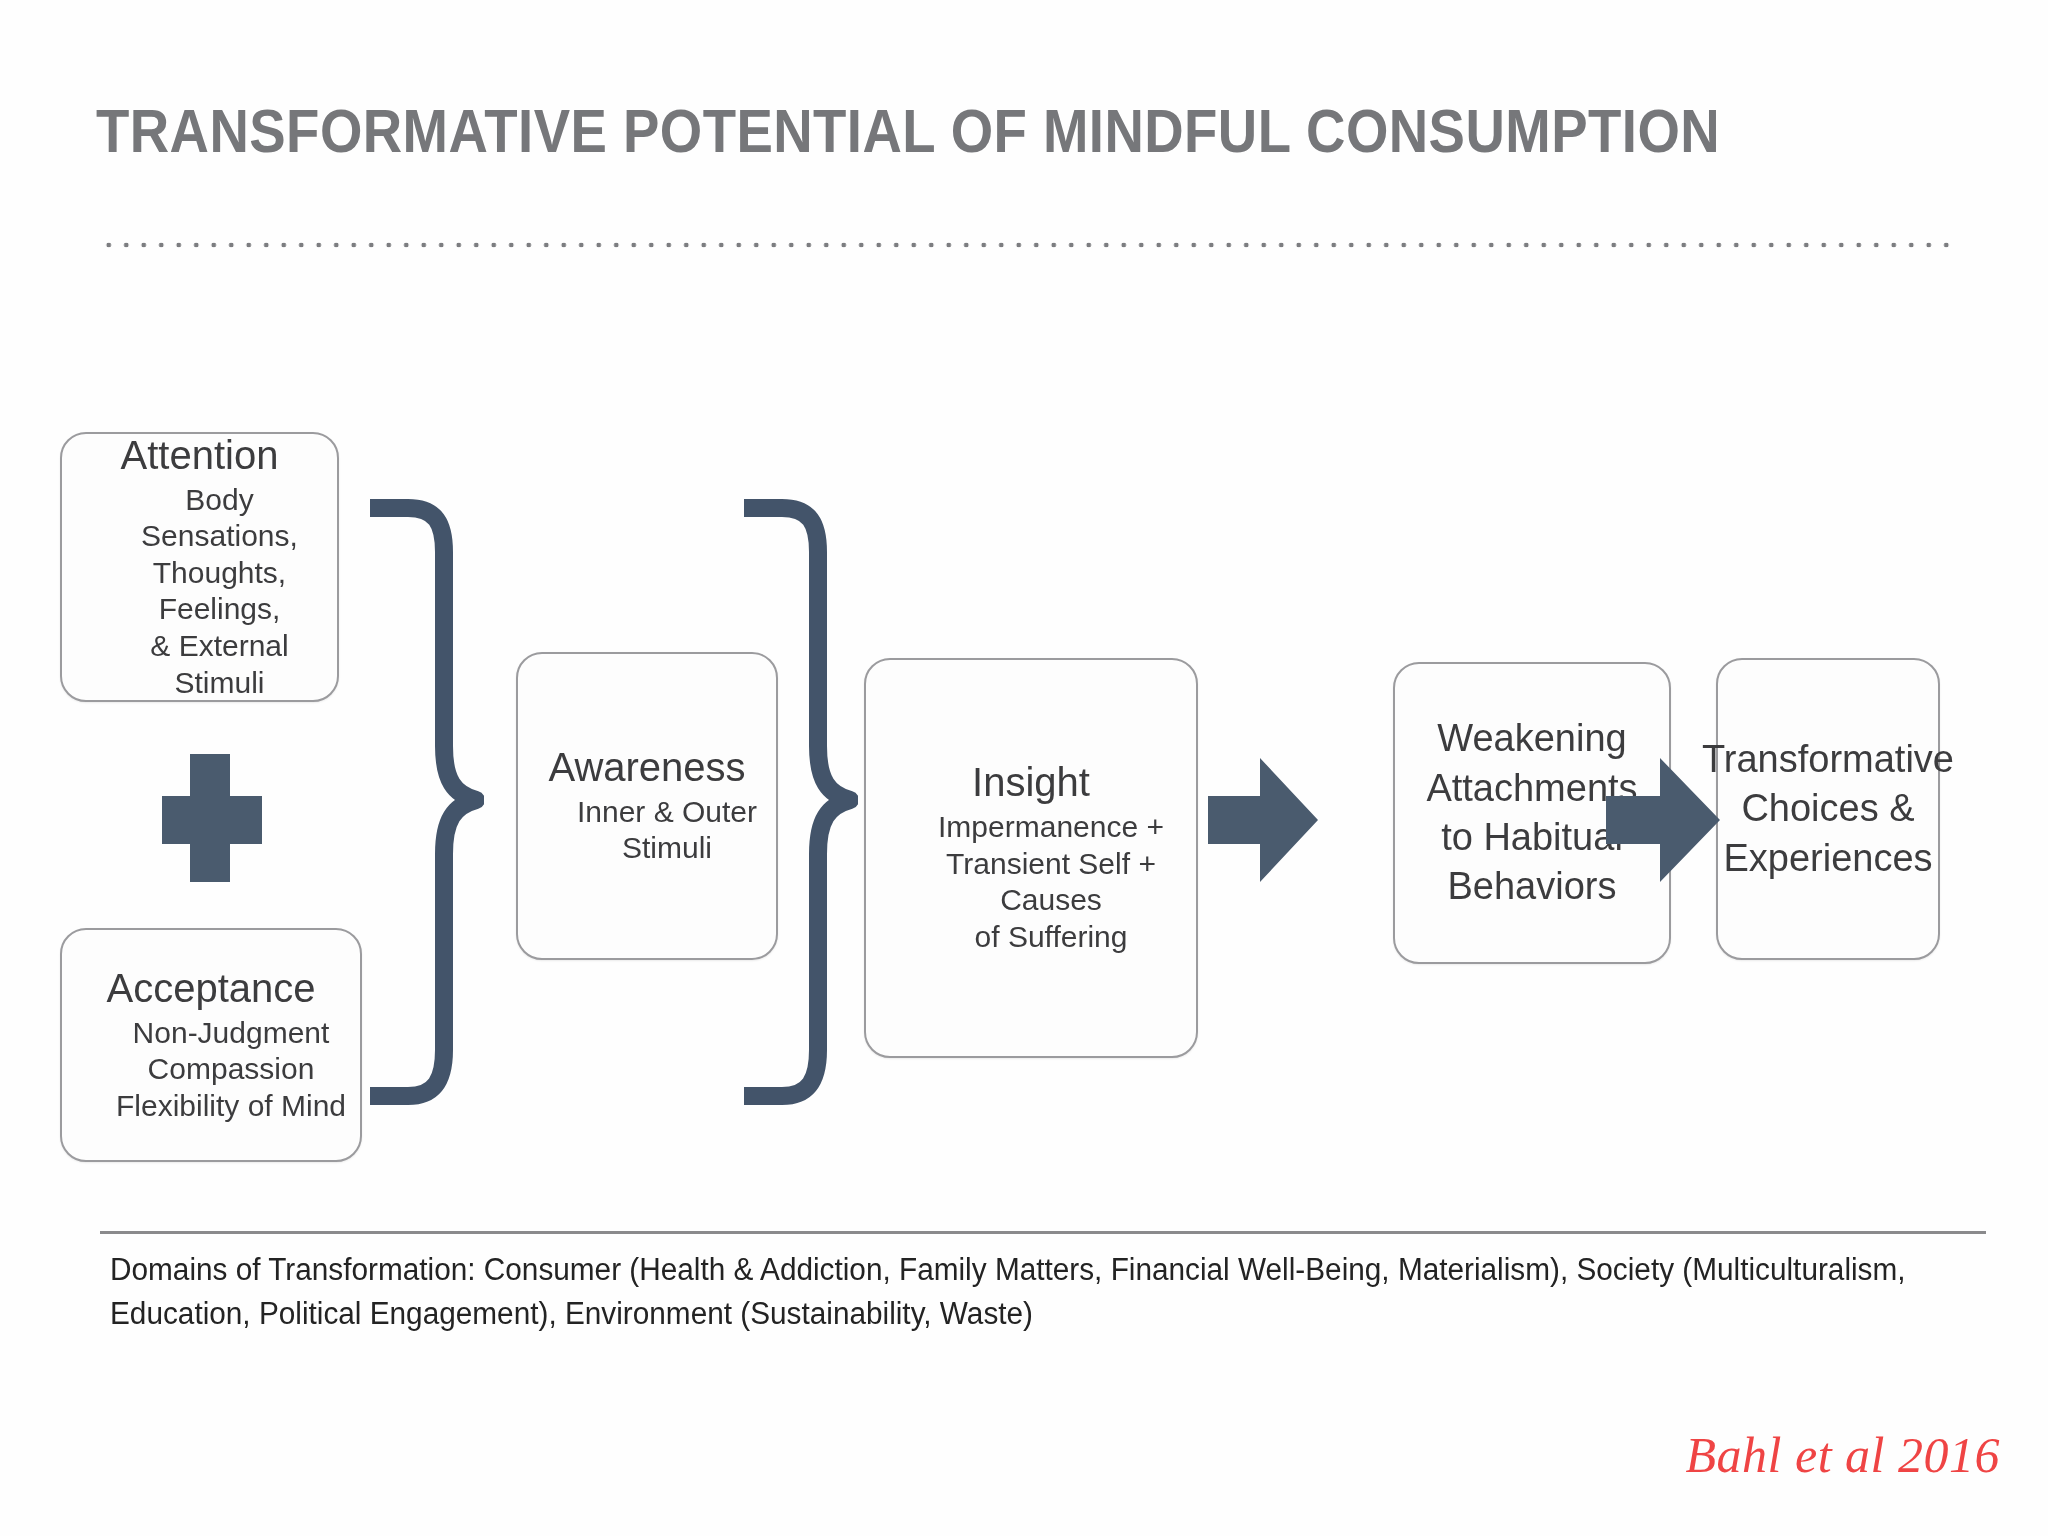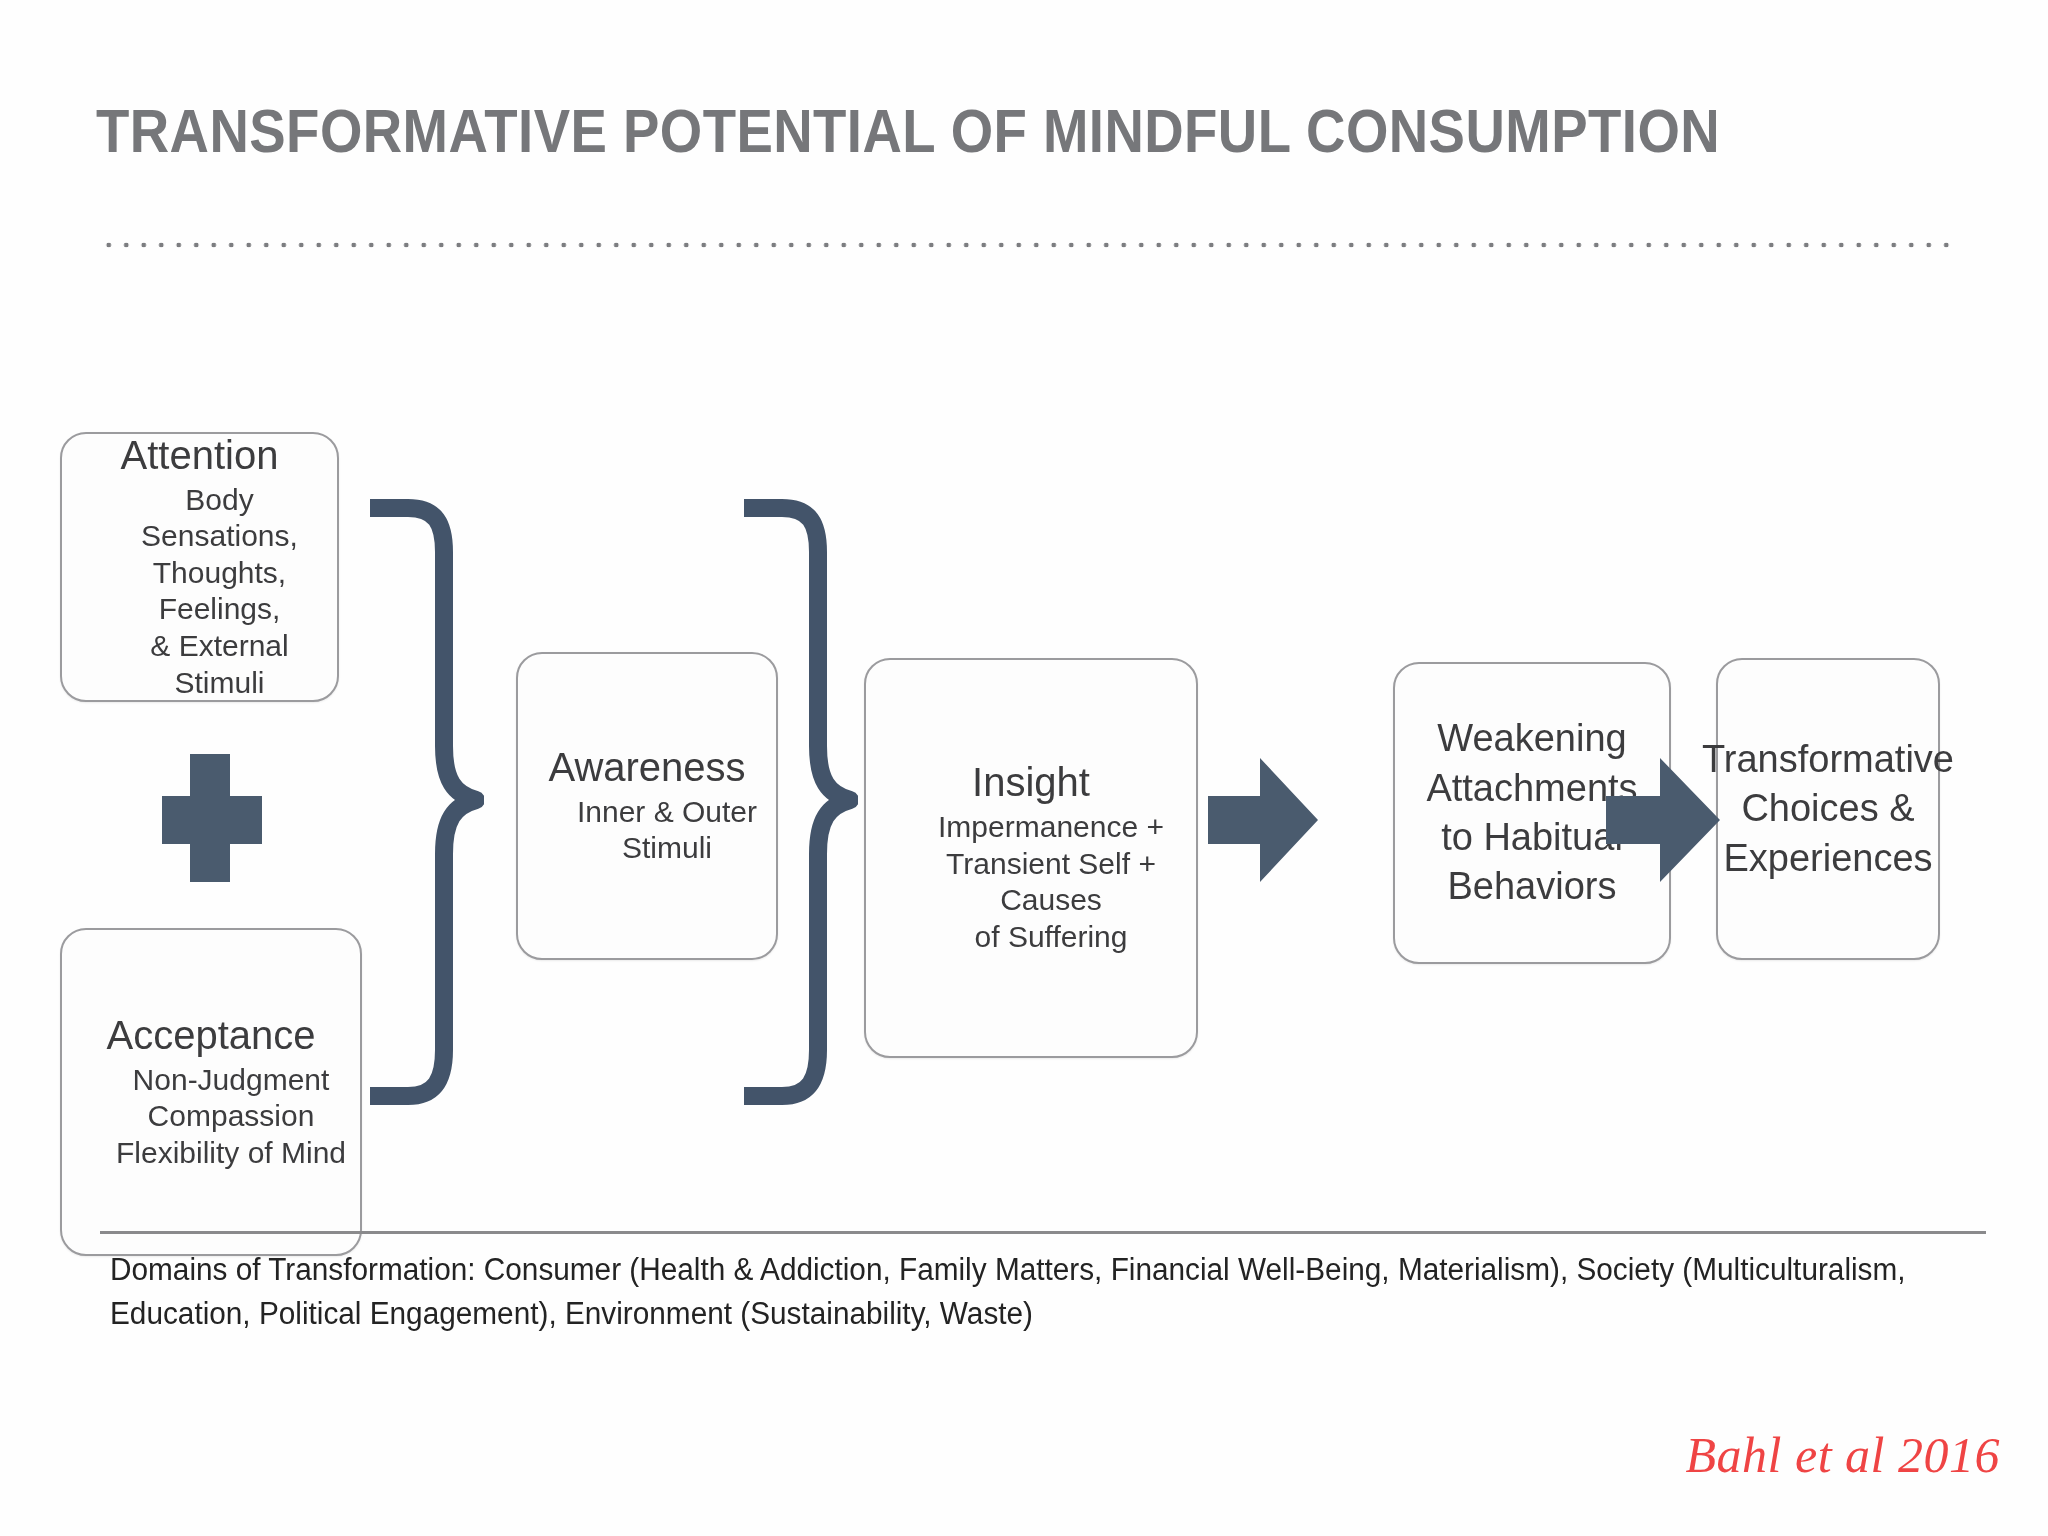--- a/index.html
+++ b/index.html
@@ -80,21 +80,21 @@
     white-space: pre-line;
     margin-bottom: 0;
   }
 
   
   #node-attention {
     left: 60px; top: 432px; width: 279px; height: 270px;
     padding: 0 8px;
   }
   #node-acceptance {
-    left: 60px; top: 928px; width: 302px; height: 328px;
+    left: 60px; top: 928px; width: 302px; height: 234px;
     padding: 0 8px;
     align-items: center;
   }
   #node-awareness {
     left: 516px; top: 652px; width: 262px; height: 308px;
     padding: 0 6px;
   }
   #node-insight {
     left: 864px; top: 658px; width: 334px; height: 400px;
     padding: 0 6px;

